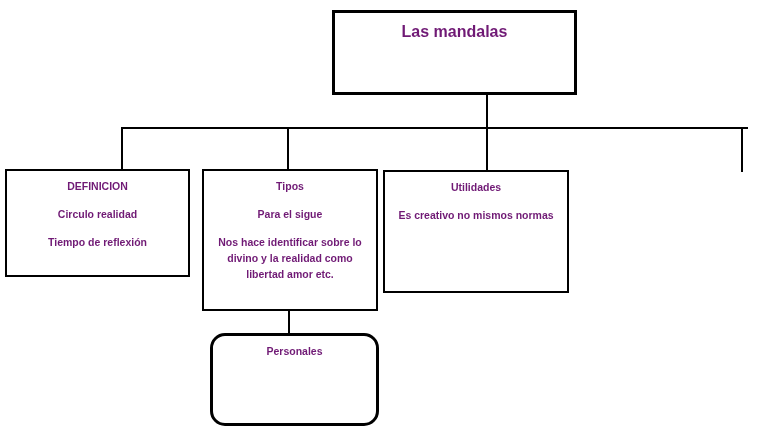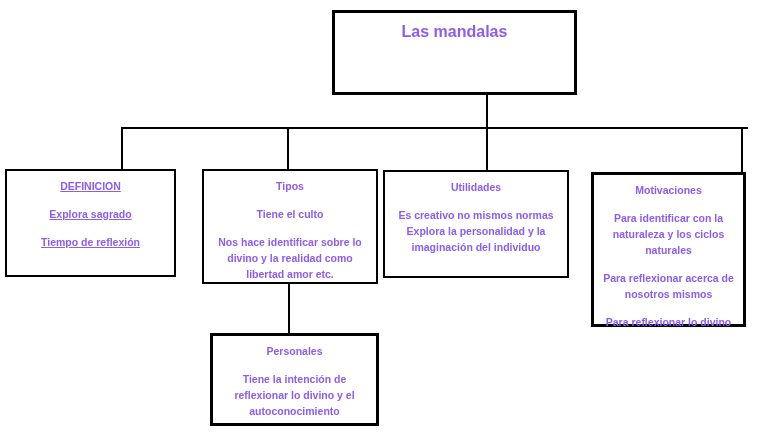--- a/index.html
+++ b/index.html
@@ -6,21 +6,21 @@
     margin: 0;
     padding: 0;
     background: #ffffff;
   }
   .stage {
     position: relative;
     width: 768px;
     height: 444px;
     background: #ffffff;
     font-family: "Liberation Sans", sans-serif;
-    color: #8b5cf6;
+    color: #701a75;
     overflow: hidden;
   }
   .line {
     position: absolute;
     background: #000000;
   }
   .node {
     position: absolute;
     box-sizing: border-box;
     background: #ffffff;
@@ -46,25 +46,25 @@
   .root {
     left: 332px; top: 10px;
     width: 245px; height: 85px;
     border-width: 3px;
   }
   .root .node-title {
     margin-top: 9px;
     font-size: 16px;
     line-height: 20px;
   }
-  .n-definicion   { left: 5px;   top: 169px; width: 171px; height: 108px; text-decoration: underline; }
-  .n-tipos        { left: 202px; top: 169px; width: 176px; height: 115px; }
-  .n-utilidades   { left: 383px; top: 170px; width: 186px; height: 108px; }
+  .n-definicion   { left: 5px;   top: 169px; width: 185px; height: 108px; }
+  .n-tipos        { left: 202px; top: 169px; width: 176px; height: 142px; }
+  .n-utilidades   { left: 383px; top: 170px; width: 186px; height: 123px; }
   .n-motivaciones { left: 591px; top: 172px; width: 155px; height: 155px; padding: 0 4px; }
-  .n-personales   { left: 210px; top: 333px; width: 169px; height: 93px; }
+  .n-personales   { left: 210px; top: 333px; width: 169px; height: 93px; border-radius: 15px; }
 
   .c-root-down    { left: 486px; top: 94px;  width: 2px;   height: 76px; }
   .c-horizontal   { left: 121px; top: 127px; width: 627px; height: 2px; }
   .c-drop-def     { left: 121px; top: 127px; width: 2px;   height: 42px; }
   .c-drop-tipos   { left: 287px; top: 127px; width: 2px;   height: 42px; }
   .c-drop-motiv   { left: 741px; top: 127px; width: 2px;   height: 45px; }
   .c-tipos-pers   { left: 288px; top: 277px; width: 2px;   height: 56px; }
 </style>
 </head>
 <body>
@@ -77,41 +77,33 @@
 
   <div class="line c-root-down"></div>
   <div class="line c-horizontal"></div>
   <div class="line c-drop-def"></div>
   <div class="line c-drop-tipos"></div>
   <div class="line c-drop-motiv"></div>
   <div class="line c-tipos-pers"></div>
 
   <div class="node n-definicion">
     <div class="node-title">DEFINICION</div>
-    <p>Explora sagrado</p>
+    <p>Circulo realidad</p>
     <p>Tiempo de reflexión</p>
   </div>
 
   <div class="node n-tipos">
     <div class="node-title">Tipos</div>
-    <p>Tiene el culto</p>
+    <p>Para el sigue</p>
     <p>Nos hace identificar sobre lo divino y la realidad como libertad amor etc.</p>
   </div>
 
   <div class="node n-utilidades">
     <div class="node-title">Utilidades</div>
     <p>Es creativo no mismos normas</p>
-    <p class="tight">Explora la personalidad y la imaginación del individuo</p>
   </div>
 
-  <div class="node n-motivaciones thick">
-    <div class="node-title">Motivaciones</div>
-    <p>Para identificar con la naturaleza y los ciclos naturales</p>
-    <p>Para reflexionar acerca de nosotros mismos</p>
-    <p>Para reflexionar lo divino</p>
-  </div>
 
   <div class="node n-personales thick">
     <div class="node-title">Personales</div>
-    <p>Tiene la intención de reflexionar lo divino y el autoconocimiento</p>
   </div>
 
 </div>
 
 </body></html>

